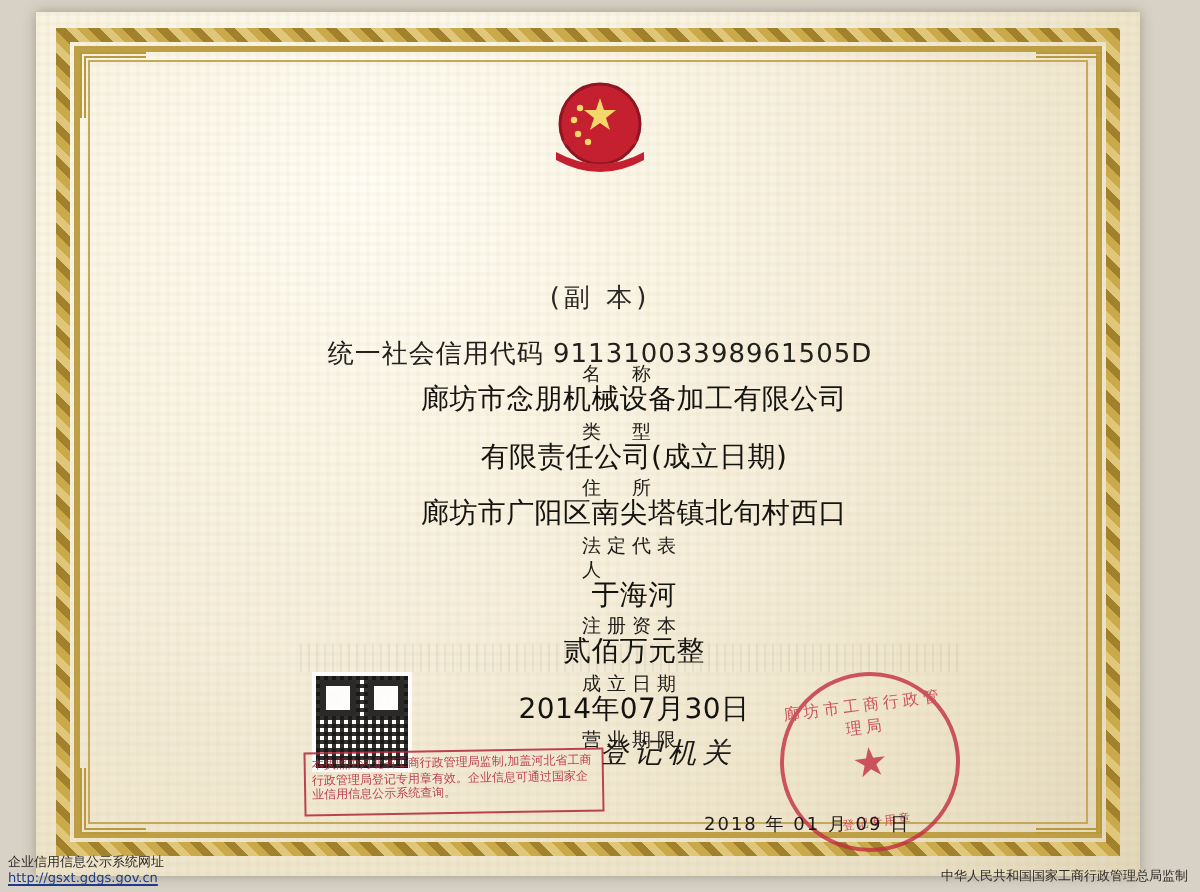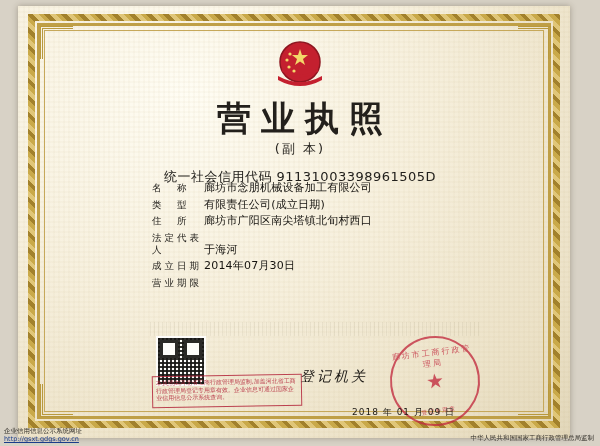--- a/index.html
+++ b/index.html
@@ -140,34 +140,35 @@
 
   
   .fields {
     position: absolute;
     left: 152px;
     top: 182px;
     width: 330px;
   }
   .row {
     display: flex;
-    align-items: flex-end;
+    align-items: center;
     margin-bottom: 4.5px;
+    flex-direction: column;
   }
   .row .lbl {
     width: 52px;
     flex: none;
     font-size: 9.5px;
     color: #1e1c18;
     letter-spacing: 3px;
     line-height: 12px;
   }
   .row .val {
     flex: 1;
-    font-size: 11px;
+    font-size: 14px;
     color: #15130f;
     line-height: 12px;
     letter-spacing: 0.2px;
   }
   .row.multiline .val {
     line-height: 12.5px;
   }
 
   
   .qr {
@@ -317,40 +318,43 @@
       <polygon points="30,13 32,19 38,19 33,23 35,29 30,25.5 25,29 27,23 22,19 28,19" fill="#f3d76a"></polygon>
       <circle cx="20" cy="18" r="1.6" fill="#f3d76a"></circle>
       <circle cx="17" cy="24" r="1.6" fill="#f3d76a"></circle>
       <circle cx="19" cy="31" r="1.6" fill="#f3d76a"></circle>
       <circle cx="24" cy="35" r="1.6" fill="#f3d76a"></circle>
       <path d="M8 40 Q30 52 52 40 L52 44 Q30 56 8 44 Z" fill="#c4202f"></path>
       <path d="M12 34 Q30 46 48 34" stroke="#c4202f" stroke-width="2.5" fill="none"></path>
     </svg>
   </div>
 
-  <div class="title">营业执照</div>
   <div class="subtitle">(副 本)</div>
   <div class="credit-code">统一社会信用代码 91131003398961505D</div>
 
   <div class="fields">
     <div class="row">
       <div class="lbl">名　称</div>
       <div class="val">廊坊市念朋机械设备加工有限公司</div>
     </div>
     <div class="row">
       <div class="lbl">类　型</div>
       <div class="val">有限责任公司(成立日期)</div>
     </div>
     <div class="row">
       <div class="lbl">住　所</div>
       <div class="val">廊坊市广阳区南尖塔镇北旬村西口</div>
     </div>
     <div class="row">
       <div class="lbl">法定代表人</div>
       <div class="val">于海河</div>
+    </div>
+    <div class="row">
+      <div class="lbl">注册资本</div>
+      <div class="val">贰佰万元整</div>
     </div>
     <div class="row">
       <div class="lbl">成立日期</div>
       <div class="val">2014年07月30日</div>
     </div>
     <div class="row">
       <div class="lbl">营业期限</div>
       <div class="val"></div>
     </div>
   </div>

